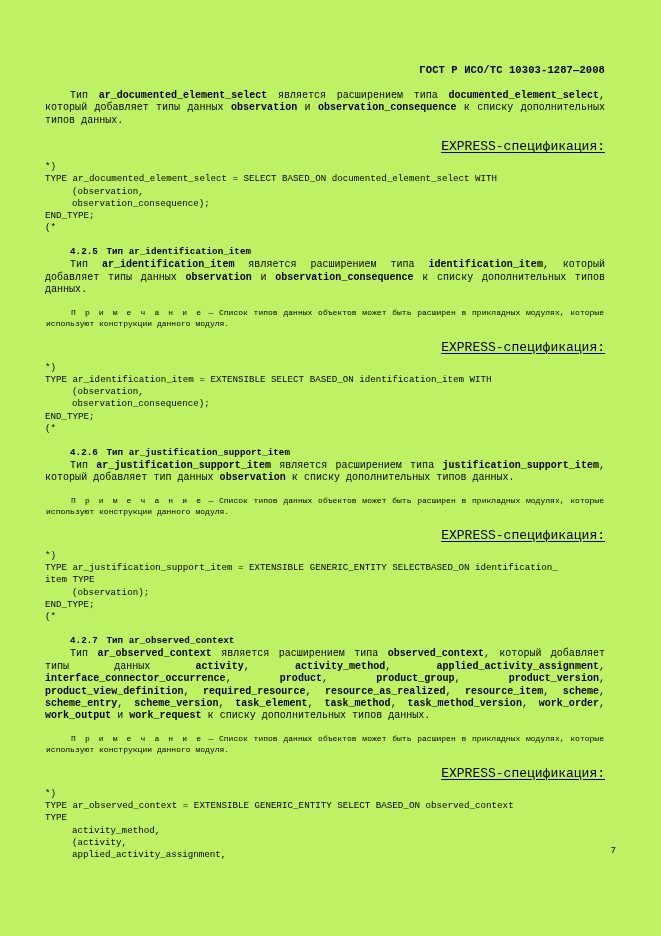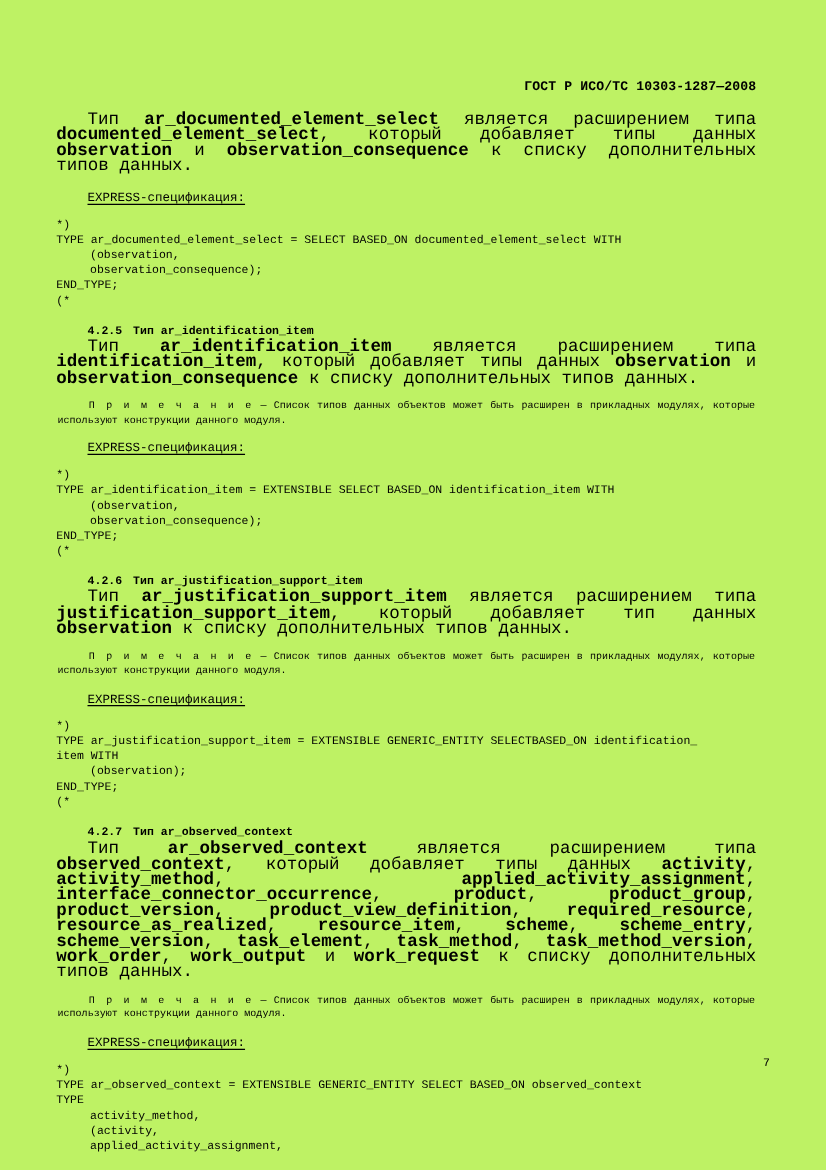--- a/index.html
+++ b/index.html
@@ -40,21 +40,21 @@
     font-weight: bold;
     margin: 0;
     padding-left: 25px;
     line-height: 14px;
     letter-spacing: 0.05px;
   }
   .clause-heading .num { margin-right: 3px; }
 
   
   .body-par {
-    font-size: 14px;
+    font-size: 10px;
     line-height: 12.4px;
     margin: 0;
     text-align: justify;
     text-indent: 25px;
     letter-spacing: 0.02px;
   }
   .body-par b { font-weight: bold; }
 
   
   .note-par {
@@ -64,24 +64,25 @@
     text-align: justify;
     text-indent: 25px;
     letter-spacing: 0.02px;
   }
   .note-label {
     letter-spacing: 1.7px;
   }
 
   
   .express-caption {
-    font-size: 10px;
+    font-size: 13px;
     margin: 0;
     padding-left: 25px;
     line-height: 13px;
+    text-align: right;
   }
   .express-caption span {
     text-decoration: underline;
     text-underline-offset: 1.5px;
   }
 
   
   .code-block {
     font-size: 9.2px;
     line-height: 12.2px;
@@ -153,21 +154,21 @@
         <div class="clause-heading"><span class="num">4.2.6</span> <span>Тип ar_justification_support_item</span></div>
         <p class="body-par"><span>Тип </span><b>ar_justification_support_item</b><span> является расширением типа </span><b>justification_support_item</b><span>, который добавляет тип данных </span><b>observation</b><span> к списку дополнительных типов данных.</span></p>
         <div class="sp-9"></div>
         <p class="note-par"><span class="note-label">П р и м е ч а н и е</span> <span>— Список типов данных объектов может быть расширен в прикладных модулях, которые используют конструкции данного модуля.</span></p>
         <div class="sp-10"></div>
         <div class="express-caption"><span>EXPRESS-спецификация:</span></div>
         <div class="sp-8"></div>
         <div class="code-block">
           <div class="code-line">*)</div>
           <div class="code-line justify">TYPE ar_justification_support_item = EXTENSIBLE GENERIC_ENTITY SELECTBASED_ON identification_</div>
-          <div class="code-line">item WITH</div>
+          <div class="code-line">item TYPE</div>
           <div class="code-line indent">(observation);</div>
           <div class="code-line">END_TYPE;</div>
           <div class="code-line">(*</div>
         </div>
         <div class="sp-11"></div>
         <div class="clause-heading"><span class="num">4.2.7</span> <span>Тип ar_observed_context</span></div>
         <p class="body-par"><span>Тип </span><b>ar_observed_context</b><span> является расширением типа </span><b>observed_context</b><span>, который добавляет типы данных </span><b>activity</b><span>, </span><b>activity_method</b><span>, </span><b>applied_activity_assignment</b><span>, </span><b>interface_connector_occurrence</b><span>, </span><b>product</b><span>, </span><b>product_group</b><span>, </span><b>product_version</b><span>, </span><b>product_view_definition</b><span>, </span><b>required_resource</b><span>, </span><b>resource_as_realized</b><span>, </span><b>resource_item</b><span>, </span><b>scheme</b><span>, </span><b>scheme_entry</b><span>, </span><b>scheme_version</b><span>, </span><b>task_element</b><span>, </span><b>task_method</b><span>, </span><b>task_method_version</b><span>, </span><b>work_order</b><span>, </span><b>work_output</b><span> и </span><b>work_request</b><span> к списку дополнительных типов данных.</span></p>
         <div class="sp-9"></div>
         <p class="note-par"><span class="note-label">П р и м е ч а н и е</span> <span>— Список типов данных объектов может быть расширен в прикладных модулях, которые используют конструкции данного модуля.</span></p>
         <div class="sp-10"></div>

